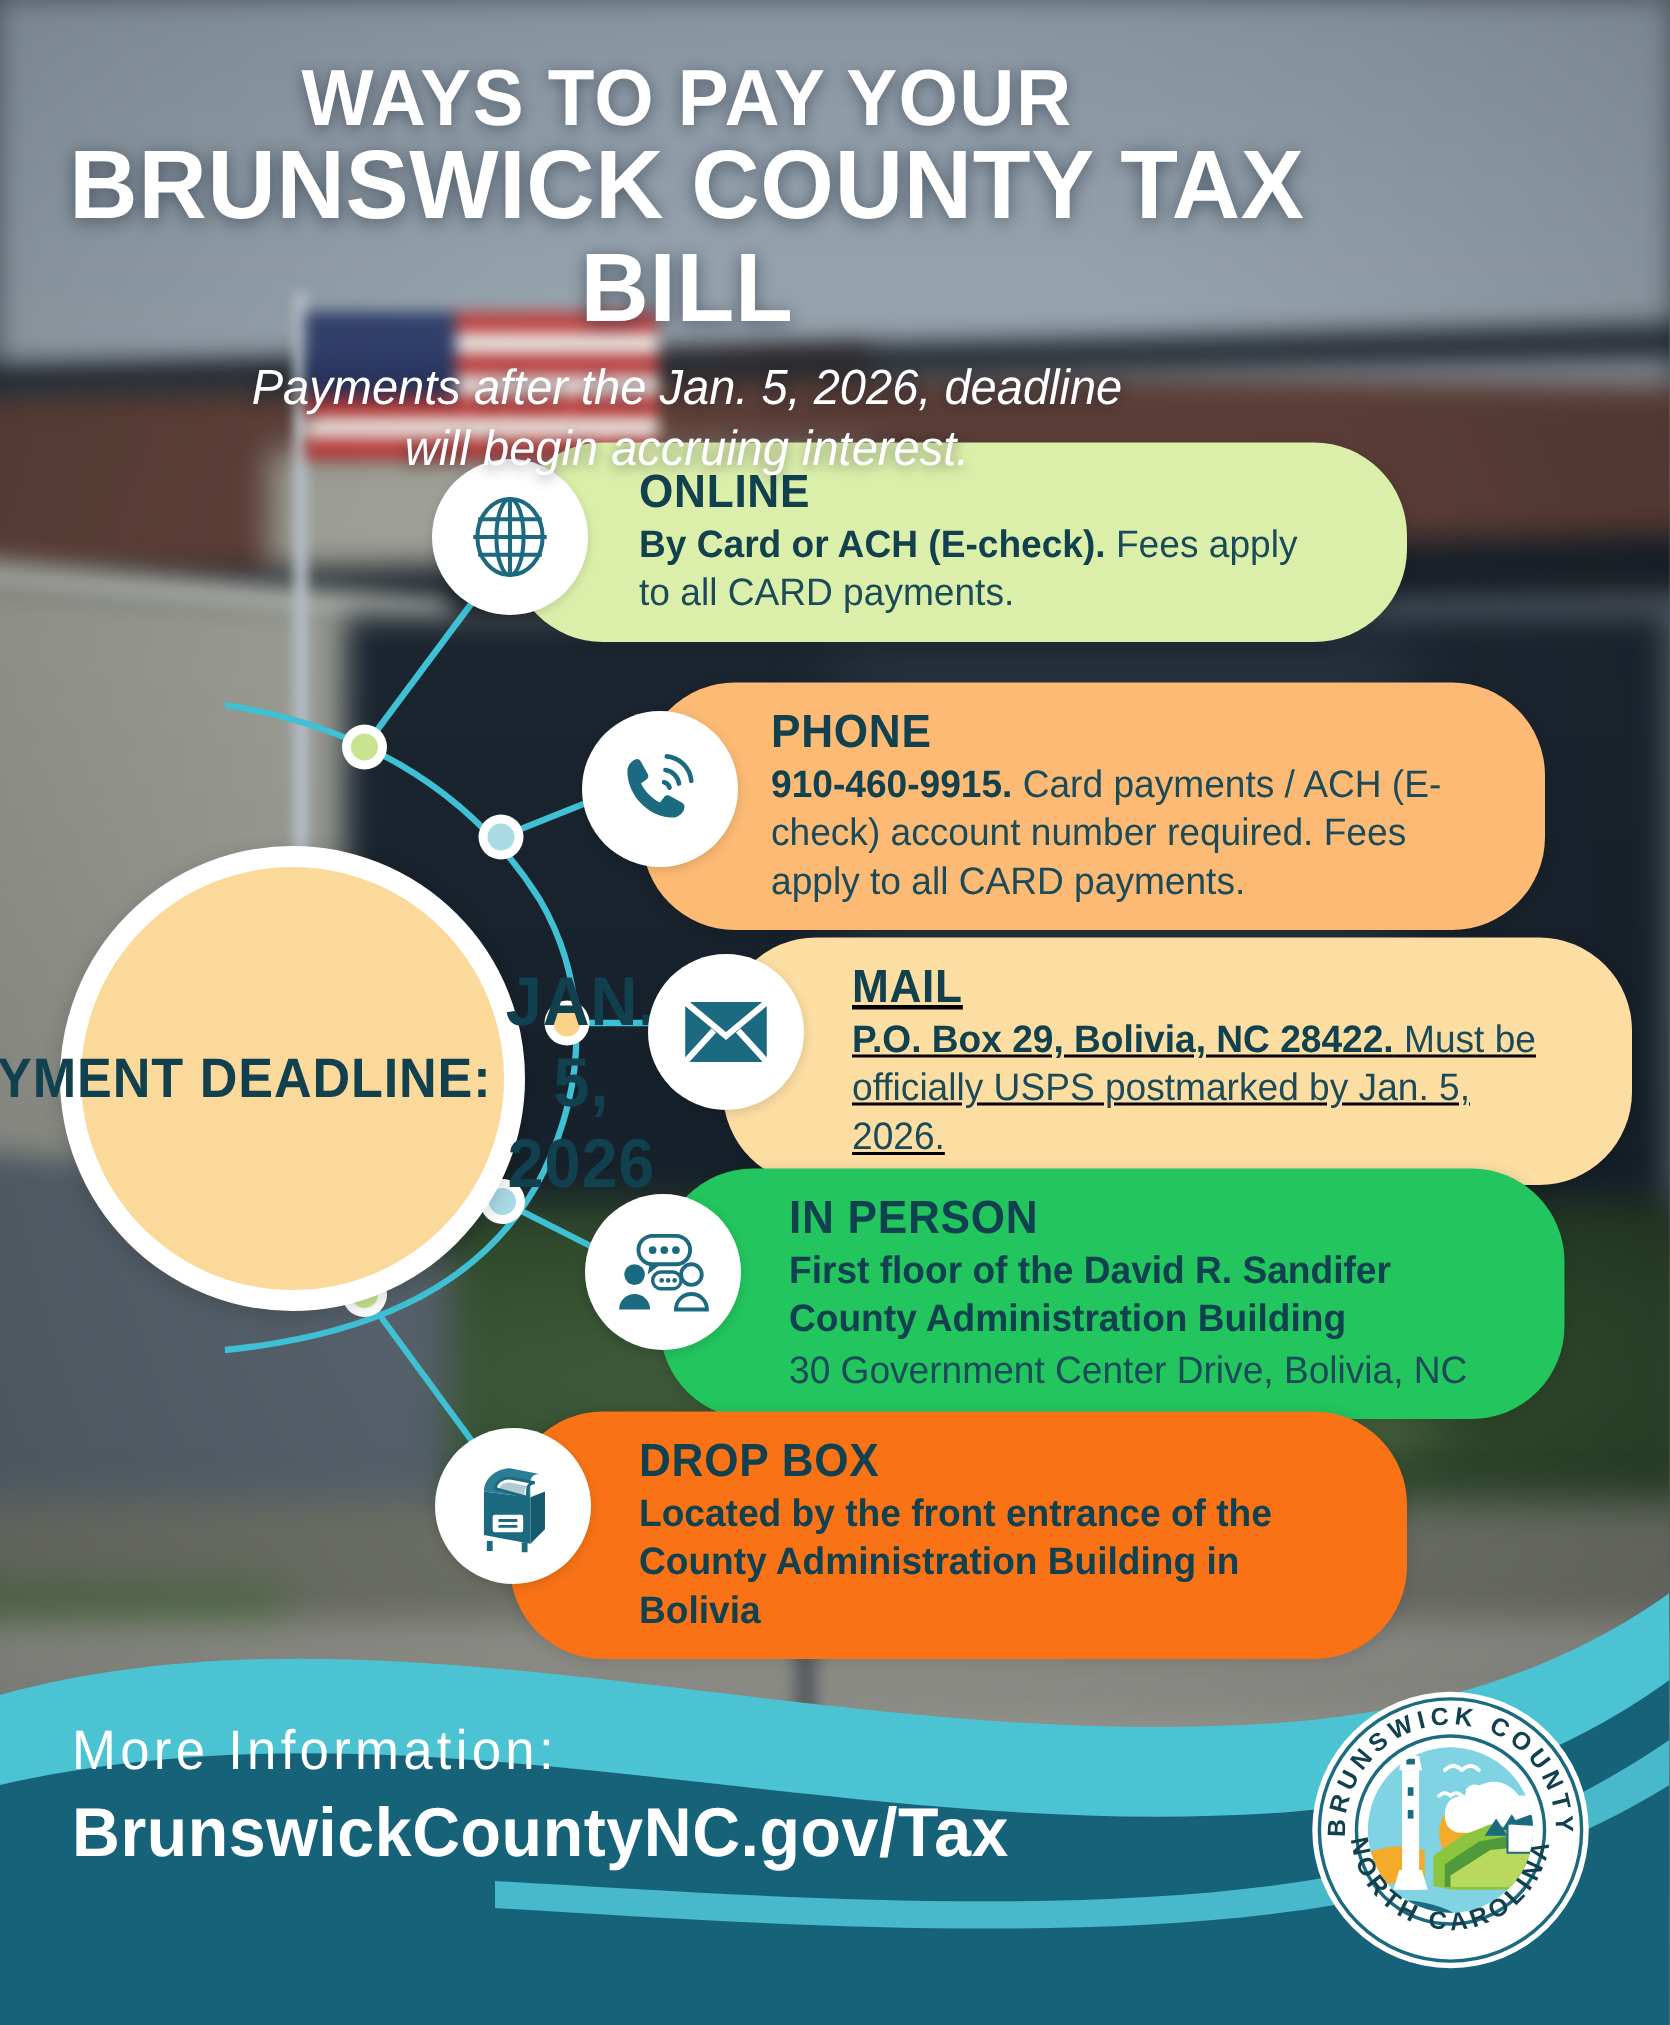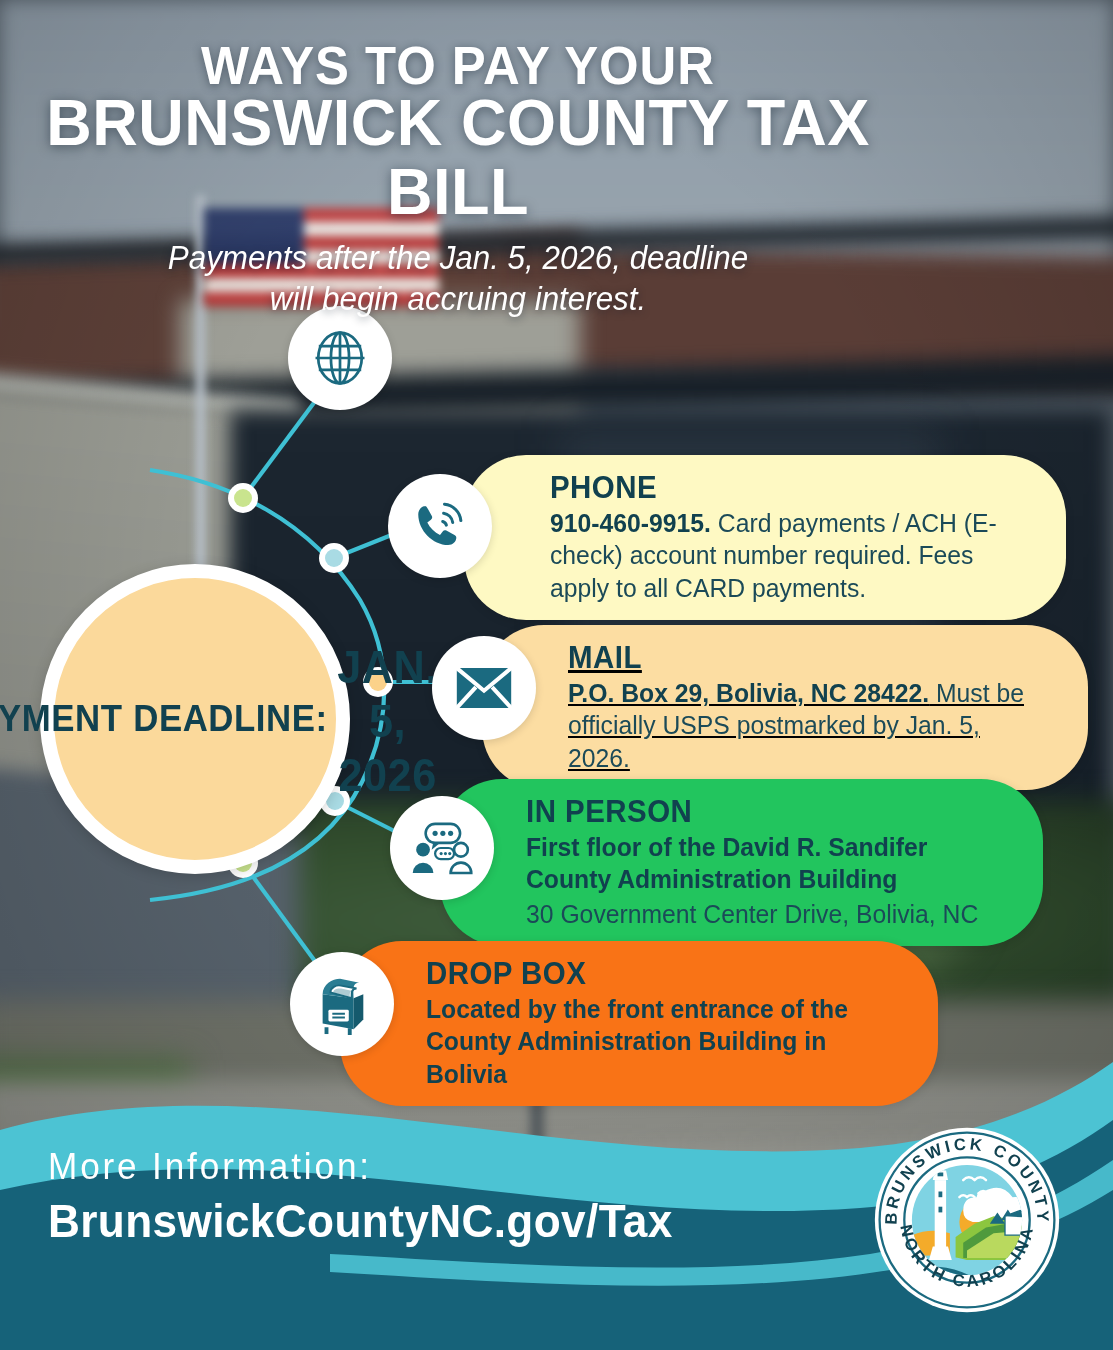--- a/index.html
+++ b/index.html
@@ -259,34 +259,42 @@
         <circle cx="243" cy="863" r="9" fill="#c9e48e"></circle>
     </g>
   </svg>
 
   <div id="deadline-circle">
     <div class="dl-line">PAYMENT</div>
     <div class="dl-line">DEADLINE:</div>
     <div class="dl-date">JAN. 5, 2026</div>
   </div>
 
+  <div class="card" style="left:340px; top:295px; width:598px; min-height:130px; background:#dcefaa;">
+    <div class="card-body">
+      <div class="card-title">ONLINE</div>
+      <div class="card-text">
+        <b>By Card or ACH (E-check).</b><span> Fees apply to all CARD payments.</span>
+      </div>
+    </div>
+  </div>
   <div class="icon-bubble" style="left:288px; top:306px; width:104px; height:104px;">
     <svg width="58" height="58" viewBox="0 0 64 64">
       <g fill="none" stroke="#1b6a80" stroke-width="3">
         <ellipse cx="32" cy="32" rx="24" ry="28"></ellipse>
         <ellipse cx="32" cy="32" rx="10" ry="28"></ellipse>
         <line x1="32" y1="4" x2="32" y2="60"></line>
         <line x1="8.6" y1="19" x2="55.4" y2="19"></line>
         <line x1="5" y1="32" x2="59" y2="32"></line>
         <line x1="8.6" y1="45" x2="55.4" y2="45"></line>
       </g>
     </svg>
   </div>
 
-  <div class="card" style="left:464px; top:455px; width:602px; min-height:142px; background:#fef9c3;">
+  <div class="card" style="left:428px; top:455px; width:602px; min-height:142px; background:#fdba74;">
     <div class="card-body">
       <div class="card-title">PHONE</div>
       <div class="card-text">
         <b>910-460-9915.</b><span> Card payments / ACH (E-check) account number required. Fees apply to all CARD payments.</span>
       </div>
     </div>
   </div>
   <div class="icon-bubble" style="left:388px; top:474px; width:104px; height:104px;">
     <svg width="58" height="58" viewBox="0 0 64 64">
       <path d="M16 10c-4 0-8 4-8 9 0 18 16 34 33 34 5 0 9-4 9-8 0-1.5-1-2.5-2-3l-9-5c-1.5-.8-3-.4-4 1l-3 4c-6-3-11-8-14-14l4-3c1.4-1 1.8-2.6 1-4l-5-9c-.6-1-1.6-2-2.9-2z" fill="#1b6a80"></path>

